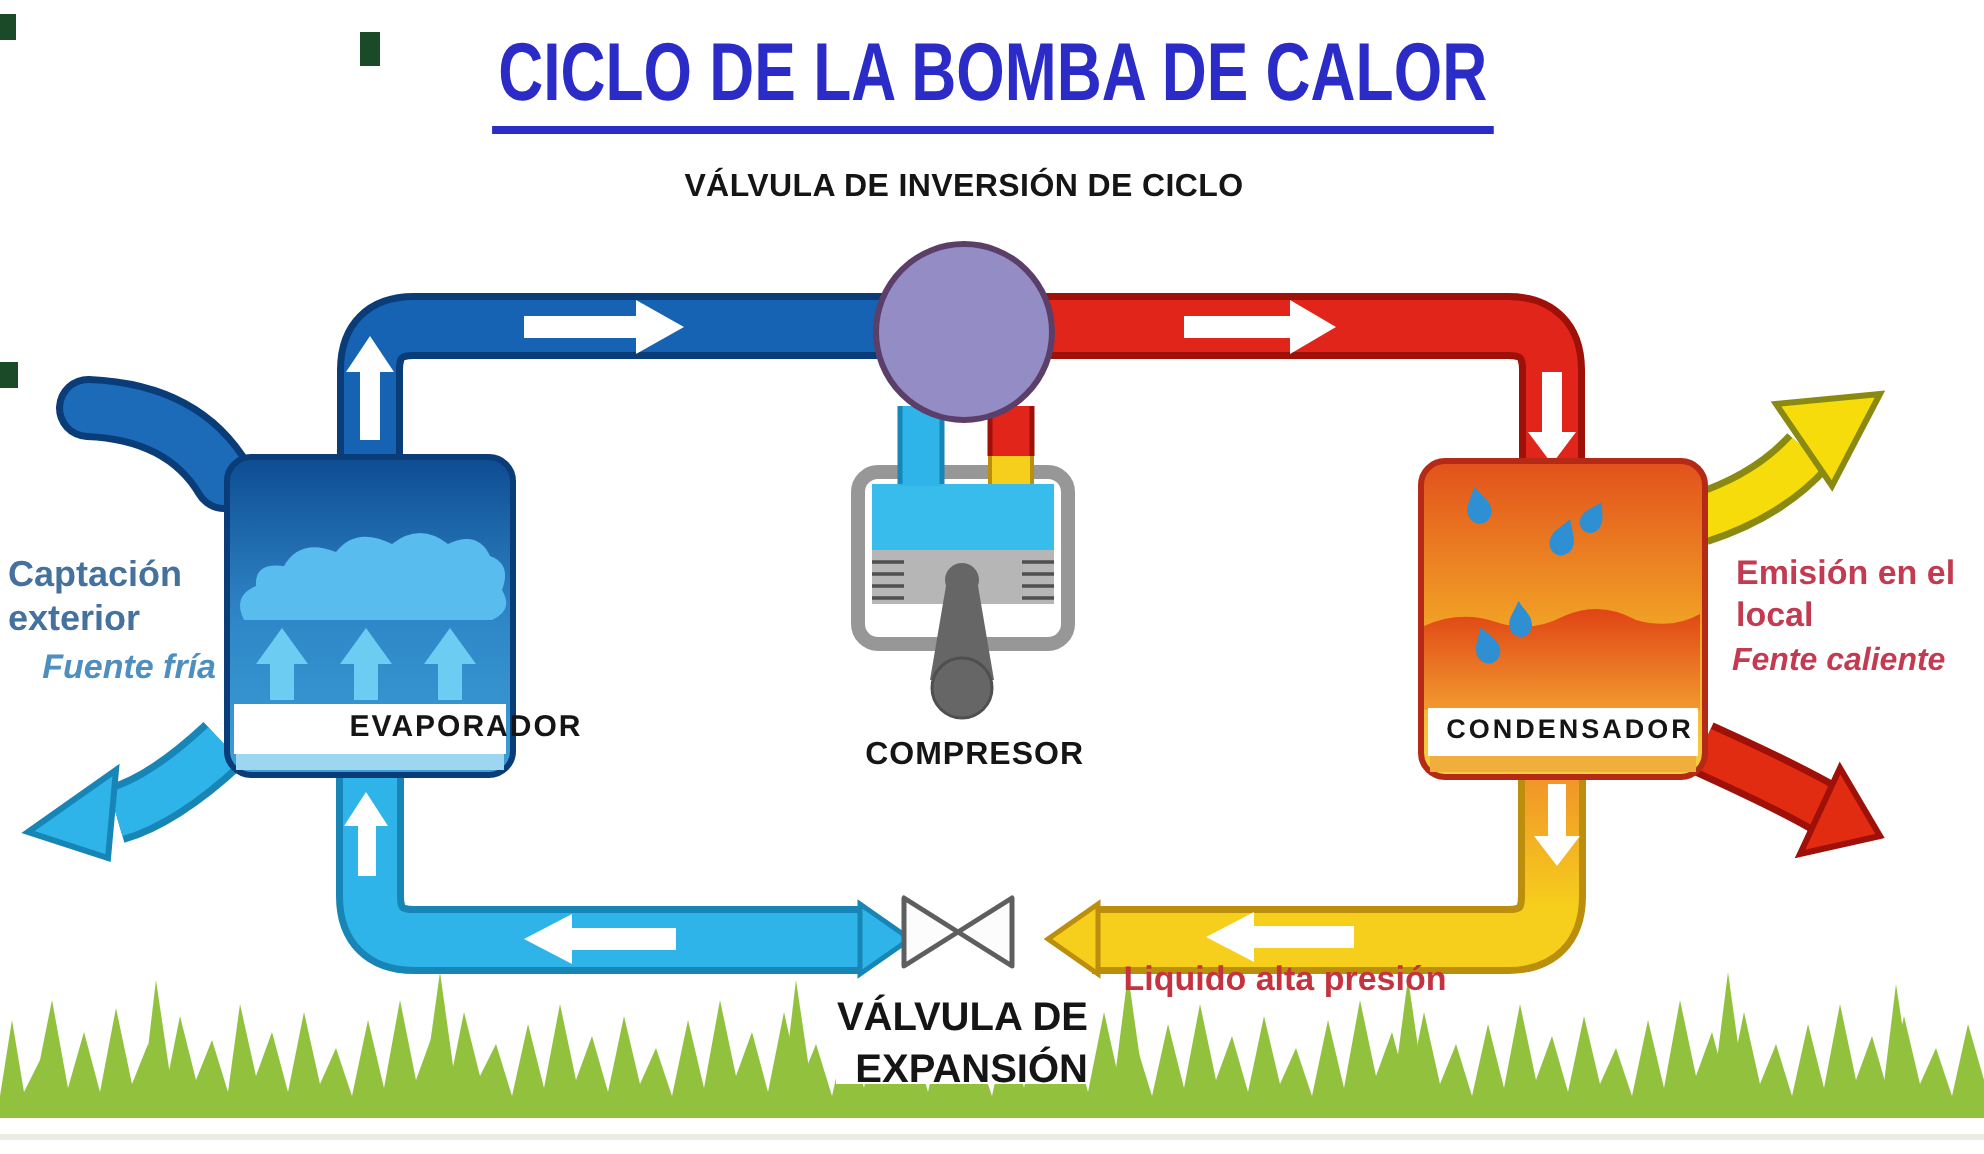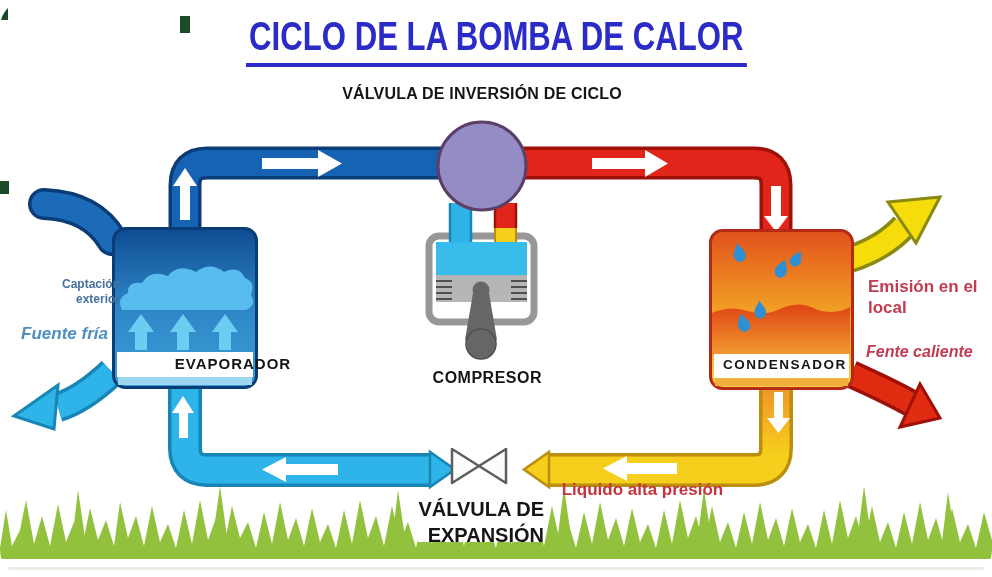--- a/index.html
+++ b/index.html
@@ -1,35 +1,34 @@
 <!DOCTYPE html>
 <html style="--title_blue: #2B2BC8; --pipe_blue: #1563B2; --pipe_blue_dark: #0A3C78; --pipe_red: #E1251A; --pipe_red_dark: #9E1008; --pipe_cyan: #2EB4E8; --pipe_cyan_dark: #1786B6; --pipe_yellow: #F6CE1C; --pipe_yellow_dark: #BC8E0E; --valve_purple: #948CC4; --valve_purple_dark: #5C3F68; --grass_green: #92C23D; --steel_gray: #979797; --dark_gray: #666666; --text_vapor_low: #1E80B8; --text_vapor_high: #D2342A; --text_liquid_low: #2980C8; --text_liquid_high: #C5333E; --text_capture: #44719E; --text_cold: #4E8FC0; --text_emission: #C23B50; --label_black: #151515; --droplet_blue: #2E8FD2;"><head>
 <meta charset="utf-8">
 <style>
   html,body{margin:0;padding:0;background:#fff;}
   #stage{
     position:relative;width:992px;height:577px;background:#ffffff;overflow:hidden;
     font-family:"Liberation Sans","DejaVu Sans",sans-serif;
-    border-radius:27px;
   }
   #diagram-svg{position:absolute;left:0;top:0;width:992px;height:577px;}
   .lbl{position:absolute;font-weight:bold;white-space:nowrap;}
   #title-wrap{left:0;top:13px;width:992px;text-align:center;}
   #title-wrap span{
     display:inline-block;font-size:41px;color:var(--title_blue,#2B2BC8);
     transform:scaleX(.76);transform-origin:center;
     border-bottom:4px solid currentColor;padding:0 4px 3px 4px;letter-spacing:0;
   }
   #inversion-lbl{left:0;top:85px;width:964px;text-align:center;font-size:16px;color:var(--label_black,#151515);letter-spacing:.2px;}
   #vapor-low-lbl{left:188px;top:121px;width:240px;text-align:center;font-size:17px;color:var(--text_vapor_low,#1E80B8);}
   #vapor-high-lbl{left:533px;top:120px;width:240px;text-align:center;font-size:17px;color:var(--text_vapor_high,#D2342A);}
-  #capture-lbl{left:16px;top:277px;width:104px;text-align:right;font-size:12px;color:var(--text_capture,#44719E);line-height:1.22;}
+  #capture-lbl{left:4px;top:277px;width:104px;font-size:18px;color:var(--text_capture,#44719E);line-height:1.22;}
   #cold-source-lbl{left:4px;top:324px;width:104px;text-align:right;font-size:17px;font-style:italic;font-weight:600;color:var(--text_cold,#4E8FC0);}
   #emission-lbl{left:868px;top:276px;width:124px;text-align:left;font-size:17px;color:var(--text_emission,#C23B50);line-height:1.25;}
-  #hot-source-lbl{left:866px;top:322px;width:126px;font-size:16px;font-style:italic;font-weight:600;color:var(--text_emission,#C23B50);margin-top:21px;}
+  #hot-source-lbl{left:866px;top:322px;width:126px;font-size:16px;font-style:italic;font-weight:600;color:var(--text_emission,#C23B50);}
   #evaporator-lbl{left:117px;top:355px;width:136px;text-align:center;font-size:15px;color:var(--label_black,#151515);letter-spacing:1px;margin-left:48px;}
   #condenser-lbl{left:713px;top:357px;width:144px;text-align:center;font-size:13.5px;color:var(--label_black,#151515);letter-spacing:1.5px;}
   #compressor-lbl{left:420px;top:369px;width:122px;text-align:right;font-size:16px;color:var(--label_black,#151515);letter-spacing:.5px;}
   #expansion-lbl{left:418px;top:496px;width:126px;text-align:right;font-size:20px;color:var(--label_black,#151515);line-height:1.3;}
   #liquid-low-lbl{left:210px;top:485px;width:220px;text-align:center;font-size:17px;color:var(--text_liquid_low,#2980C8);}
   #liquid-high-lbl{left:535px;top:480px;width:215px;text-align:center;font-size:17px;color:var(--text_liquid_high,#C5333E);}
 </style>
 </head>
 <body>
 

